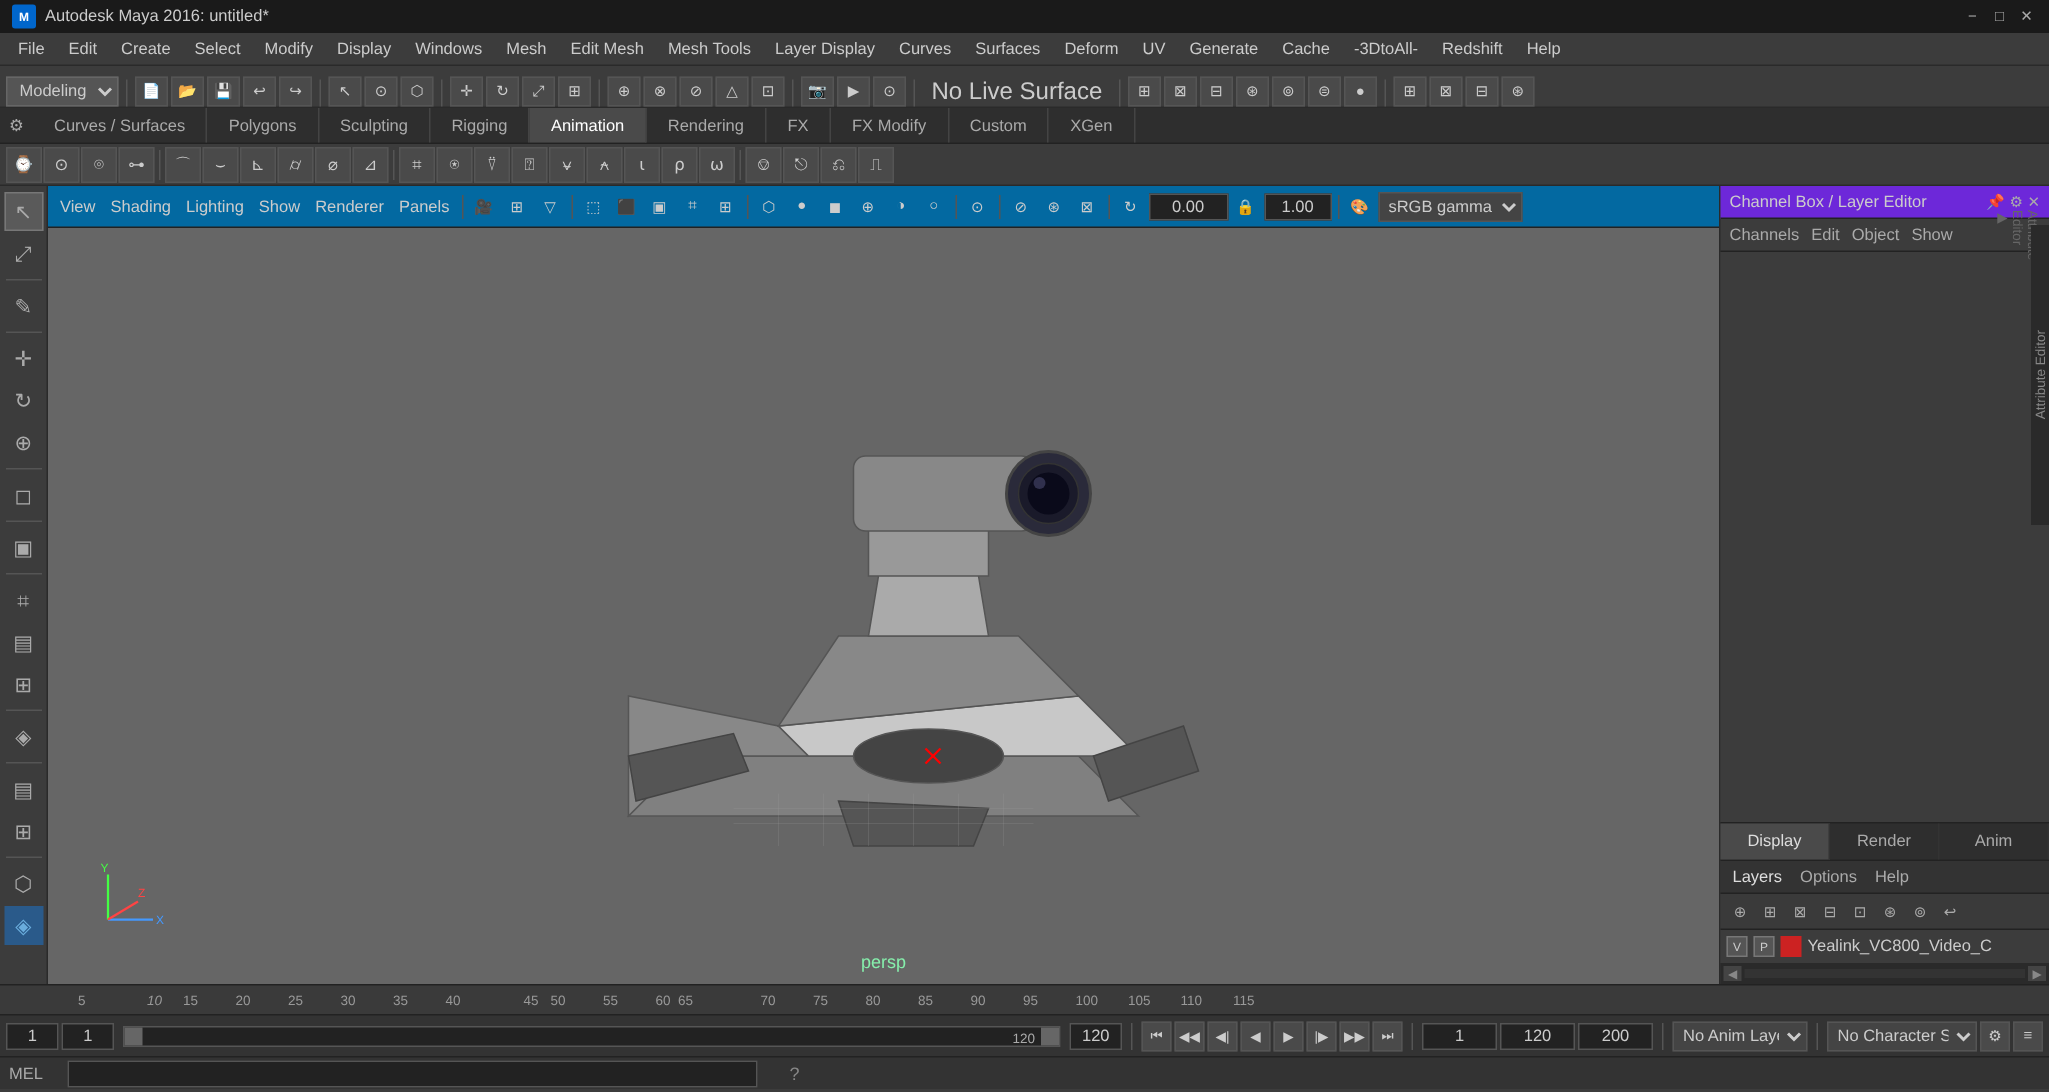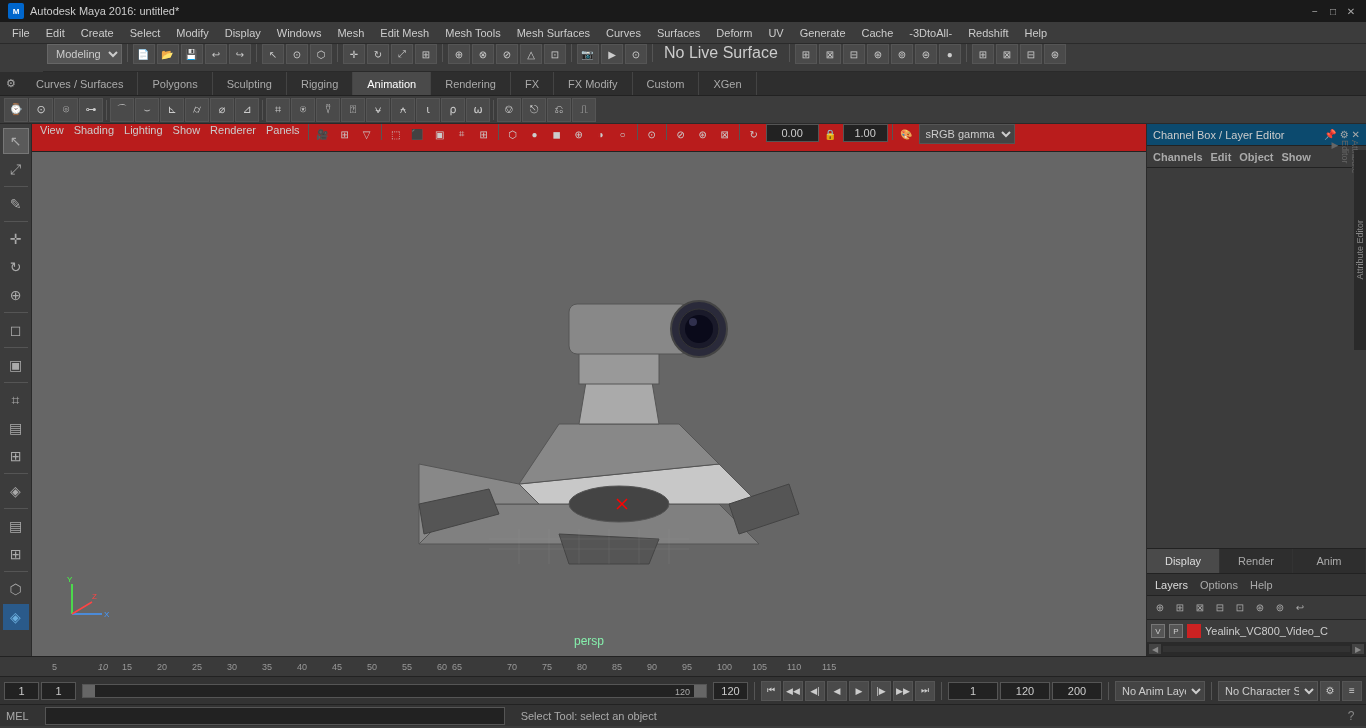--- a/index.html
+++ b/index.html
@@ -11,21 +11,21 @@
     #titlebar-logo { width: 16px; height: 16px; background: #0066cc; border-radius: 2px; display: flex; align-items: center; justify-content: center; font-size: 8px; font-weight: bold; color: white; }
     #titlebar-title { font-size: 11px; color: #cccccc; }
     #titlebar-controls { display: flex; gap: 4px; }
     .title-btn { width: 14px; height: 14px; display: flex; align-items: center; justify-content: center; font-size: 10px; color: #aaa; cursor: pointer; }
 
     
     #menubar { height: 22px; background: #3c3c3c; display: flex; align-items: center; padding: 0 4px; border-bottom: 1px solid #2a2a2a; }
     .menu-item { padding: 2px 8px; font-size: 11px; color: #cccccc; cursor: pointer; }
 
     
-    #toolbar1 { height: 28px; background: #3c3c3c; display: flex; align-items: flex-start; padding: 0 4px; gap: 2px; border-bottom: 1px solid #2a2a2a; margin-left: 43px; }
+    #toolbar1 { height: 28px; background: #3c3c3c; display: flex; align-items: flex-end; padding: 0 4px; gap: 2px; border-bottom: 1px solid #2a2a2a; }
     .tb-select { height: 20px; background: #555; border: 1px solid #666; color: #ccc; font-size: 11px; padding: 0 4px; }
     .tb-sep { width: 1px; height: 18px; background: #555; margin: 0 3px; }
     .tb-btn { width: 22px; height: 20px; background: #4a4a4a; border: 1px solid #555; display: flex; align-items: center; justify-content: center; cursor: pointer; font-size: 10px; color: #ccc; }
     .tb-label { font-size: 16px; color: #cccccc; padding: 0 6px; }
 
     
     #workflow-tabs { height: 24px; background: #2e2e2e; display: flex; align-items: stretch; border-bottom: 1px solid #222; }
     .workflow-tab { padding: 0 14px; display: flex; align-items: center; font-size: 11px; color: #aaaaaa; cursor: pointer; border-right: 1px solid #444; }
     .workflow-tab.active { background: #4a4a4a; color: #ffffff; }
     #workflow-settings { width: 22px; display: flex; align-items: center; justify-content: center; color: #aaa; cursor: pointer; }
@@ -34,36 +34,36 @@
     #main { display: flex; height: calc(728px - 22px - 22px - 28px - 24px - 28px - 26px - 22px); }
 
     
     #left-toolbar { width: 32px; background: #3c3c3c; border-right: 1px solid #2a2a2a; display: flex; flex-direction: column; align-items: center; padding: 4px 0; gap: 2px; }
     .lt-btn { width: 26px; height: 26px; background: transparent; display: flex; align-items: center; justify-content: center; cursor: pointer; color: #aaa; font-size: 14px; border: 1px solid transparent; }
     .lt-btn.active { background: #5a5a5a; border-color: #777; }
     .lt-sep { width: 24px; height: 1px; background: #555; margin: 2px 0; }
 
     
     #viewport-container { flex: 1; display: flex; flex-direction: column; background: #1a1a1a; }
-    #viewport-toolbar { height: 28px; background: #b91c1c; display: flex; align-items: flex-start; padding: 0 4px; gap: 2px; border-bottom: 1px solid #222; }
+    #viewport-toolbar { height: 28px; background: #0369a1; display: flex; align-items: center; padding: 0 4px; gap: 2px; border-bottom: 1px solid #222; }
     #viewport { flex: 1; background: #666666; position: relative; overflow: hidden; }
     #viewport-label { position: absolute; bottom: 8px; left: 50%; transform: translateX(-50%); font-size: 12px; color: #86efac; }
 
     
     #model-area { width: 100%; height: 100%; display: flex; align-items: center; justify-content: center; position: relative; }
     #model-svg { position: absolute; top: 50%; left: 50%; transform: translate(-50%, -50%); }
 
     
     #channel-box { width: 220px; background: #3c3c3c; border-left: 1px solid #2a2a2a; display: flex; flex-direction: column; }
-    #channel-box-header { height: 22px; background: #0c4a6e; display: flex; align-items: center; justify-content: space-between; padding: 0 6px; border-bottom: 1px solid #222; }
+    #channel-box-header { height: 22px; background: #6d28d9; display: flex; align-items: center; justify-content: space-between; padding: 0 6px; border-bottom: 1px solid #222; }
     #channel-box-title { font-size: 11px; color: #cccccc; }
     #channel-box-controls { display: flex; gap: 3px; }
     .cb-btn { font-size: 10px; color: #aaa; cursor: pointer; }
     #channel-box-tabs { height: 22px; display: flex; align-items: center; padding: 0 6px; gap: 8px; border-bottom: 1px solid #222; }
-    .cb-tab { font-size: 11px; color: #aaaaaa; cursor: pointer; font-weight: bold; }
+    .cb-tab { font-size: 11px; color: #aaaaaa; cursor: pointer; }
     #channel-box-content { flex: 1; background: #3c3c3c; }
     #cb-display-tabs { height: 26px; background: #2e2e2e; display: flex; align-items: center; border-top: 1px solid #222; border-bottom: 1px solid #222; }
     .cb-display-tab { flex: 1; height: 100%; display: flex; align-items: center; justify-content: center; font-size: 11px; color: #aaa; cursor: pointer; border-right: 1px solid #333; }
     .cb-display-tab.active { background: #4a4a4a; color: #ddd; }
     #cb-layers-bar { height: 22px; background: #333; display: flex; align-items: center; padding: 0 4px; gap: 4px; border-bottom: 1px solid #222; }
     .cl-tab { font-size: 11px; color: #aaa; cursor: pointer; padding: 0 4px; }
     .cl-tab.active { color: #ddd; }
     #cb-layer-tools { height: 24px; background: #3a3a3a; display: flex; align-items: center; padding: 0 4px; gap: 2px; border-bottom: 1px solid #222; }
     .cl-tool { width: 18px; height: 18px; display: flex; align-items: center; justify-content: center; font-size: 10px; color: #aaa; cursor: pointer; }
     #cb-layer-item { height: 22px; background: #3c3c3c; display: flex; align-items: center; padding: 0 4px; gap: 4px; }
@@ -119,21 +119,21 @@
   <div class="menu-item">File</div>
   <div class="menu-item">Edit</div>
   <div class="menu-item">Create</div>
   <div class="menu-item">Select</div>
   <div class="menu-item">Modify</div>
   <div class="menu-item">Display</div>
   <div class="menu-item">Windows</div>
   <div class="menu-item">Mesh</div>
   <div class="menu-item">Edit Mesh</div>
   <div class="menu-item">Mesh Tools</div>
-  <div class="menu-item">Mesh Surfaces</div>
+  <div class="menu-item">Layer Display</div>
   <div class="menu-item">Curves</div>
   <div class="menu-item">Surfaces</div>
   <div class="menu-item">Deform</div>
   <div class="menu-item">UV</div>
   <div class="menu-item">Generate</div>
   <div class="menu-item">Cache</div>
   <div class="menu-item">-3DtoAll-</div>
   <div class="menu-item">Redshift</div>
   <div class="menu-item">Help</div>
 </div>
@@ -429,21 +429,21 @@
 <div id="timeline-ruler" style="height:20px; background:#3a3a3a; border-top:1px solid #222; position:relative; overflow:hidden;">
   <div id="timeline-numbers">
     <span style="position:absolute; left:20px; font-size:9px; color:#999;">5</span>
     <span style="position:absolute; left:66px; font-size:9px; color:#999;font-style:italic;">10</span>
     <span style="position:absolute; left:90px; font-size:9px; color:#999;">15</span>
     <span style="position:absolute; left:125px; font-size:9px; color:#999;">20</span>
     <span style="position:absolute; left:160px; font-size:9px; color:#999;">25</span>
     <span style="position:absolute; left:195px; font-size:9px; color:#999;">30</span>
     <span style="position:absolute; left:230px; font-size:9px; color:#999;">35</span>
     <span style="position:absolute; left:265px; font-size:9px; color:#999;">40</span>
-    <span style="position:absolute; left:300px; font-size:9px; color:#999;">45</span>
+    <span style="position:absolute; left:317px; font-size:9px; color:#999;">45</span>
     <span style="position:absolute; left:335px; font-size:9px; color:#999;">50</span>
     <span style="position:absolute; left:370px; font-size:9px; color:#999;">55</span>
     <span style="position:absolute; left:405px; font-size:9px; color:#999;">60</span>
     <span style="position:absolute; left:420px; font-size:9px; color:#999;">65</span>
     <span style="position:absolute; left:475px; font-size:9px; color:#999;">70</span>
     <span style="position:absolute; left:510px; font-size:9px; color:#999;">75</span>
     <span style="position:absolute; left:545px; font-size:9px; color:#999;">80</span>
     <span style="position:absolute; left:580px; font-size:9px; color:#999;">85</span>
     <span style="position:absolute; left:615px; font-size:9px; color:#999;">90</span>
     <span style="position:absolute; left:650px; font-size:9px; color:#999;">95</span>
@@ -486,15 +486,14 @@
   <select class="tl-select" style="width:100px;">
     <option>No Character Set</option>
   </select>
   <div class="tl-btn">⚙</div>
   <div class="tl-btn">≡</div>
 </div>
 
 <div id="status-bar" style="height:22px; background:#333; display:flex; align-items:center; padding:0 6px; gap:16px; border-top:1px solid #222;">
   <div style="font-size:11px; color:#aaa;">MEL</div>
   <input id="mel-input" style="flex: 0 0 460px; height: 18px; background: rgb(34, 34, 34); border: 1px solid rgb(85, 85, 85); color: rgb(204, 204, 204); font-size: 11px; padding: 0px 4px;" type="text">
-  <div id="status-text" style="font-size:11px; color:#aaa; flex:1;">Select Tool: select an object</div>
   <div style="width:18px; height:18px; display:flex; align-items:center; justify-content:center; font-size:12px; color:#888; cursor:pointer;">?</div>
 </div>
 
 </body></html>

